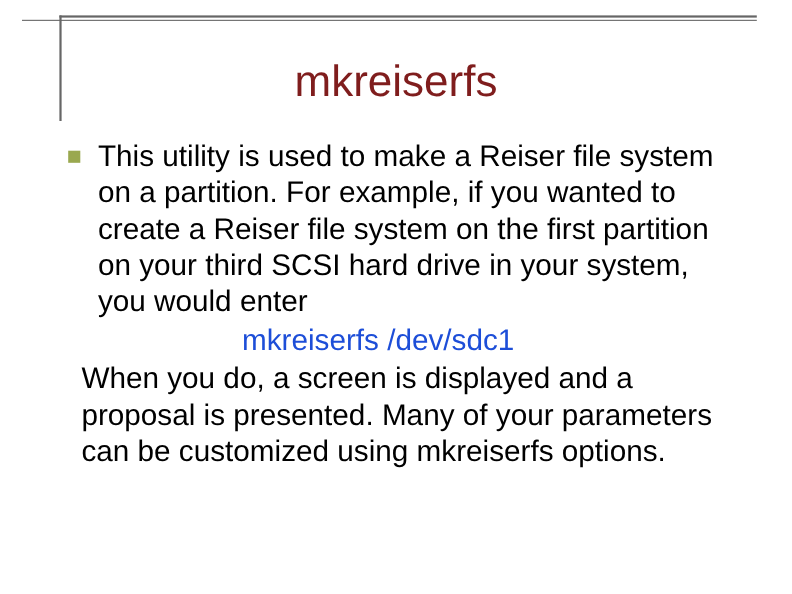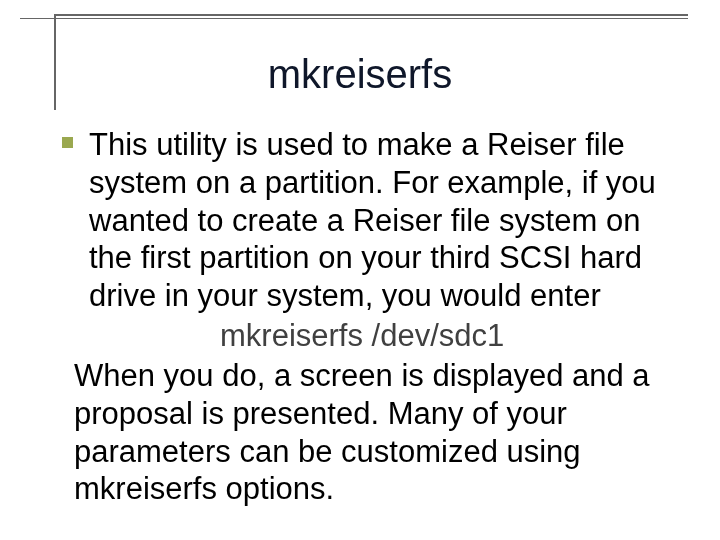--- a/index.html
+++ b/index.html
@@ -41,29 +41,29 @@
     height: 0;
     border-top: 2px solid #666;
   }
   .title {
     position: absolute;
     left: 0;
     top: 52px;
     width: 720px;
     text-align: center;
     font-size: 40px;
-    color: #0f172a;
+    color: #7f1d1d;
     font-family: Arial, sans-serif;
   }
   .body {
     position: absolute;
     left: 62px;
     top: 126px;
     width: 600px;
-    font-size: 31px;
+    font-size: 27px;
     line-height: 1.22;
     color: #000;
     font-family: Arial, sans-serif;
   }
   .bullet-row {
     display: flex;
     align-items: flex-start;
   }
   .bullet {
     flex: 0 0 auto;
@@ -71,21 +71,21 @@
     height: 11px;
     background: #9aa84f;
     margin-top: 11px;
     margin-right: 16px;
   }
   .para1 {
     flex: 1 1 auto;
   }
   .cmd {
     text-align: left;
-    color: #404040;
+    color: #1d4ed8;
     margin-left: 158px;
     margin-top: 2px;
     margin-bottom: 2px;
   }
   .para2 {
     margin-left: 12px;
   }
 </style>
 </head>
 <body>

